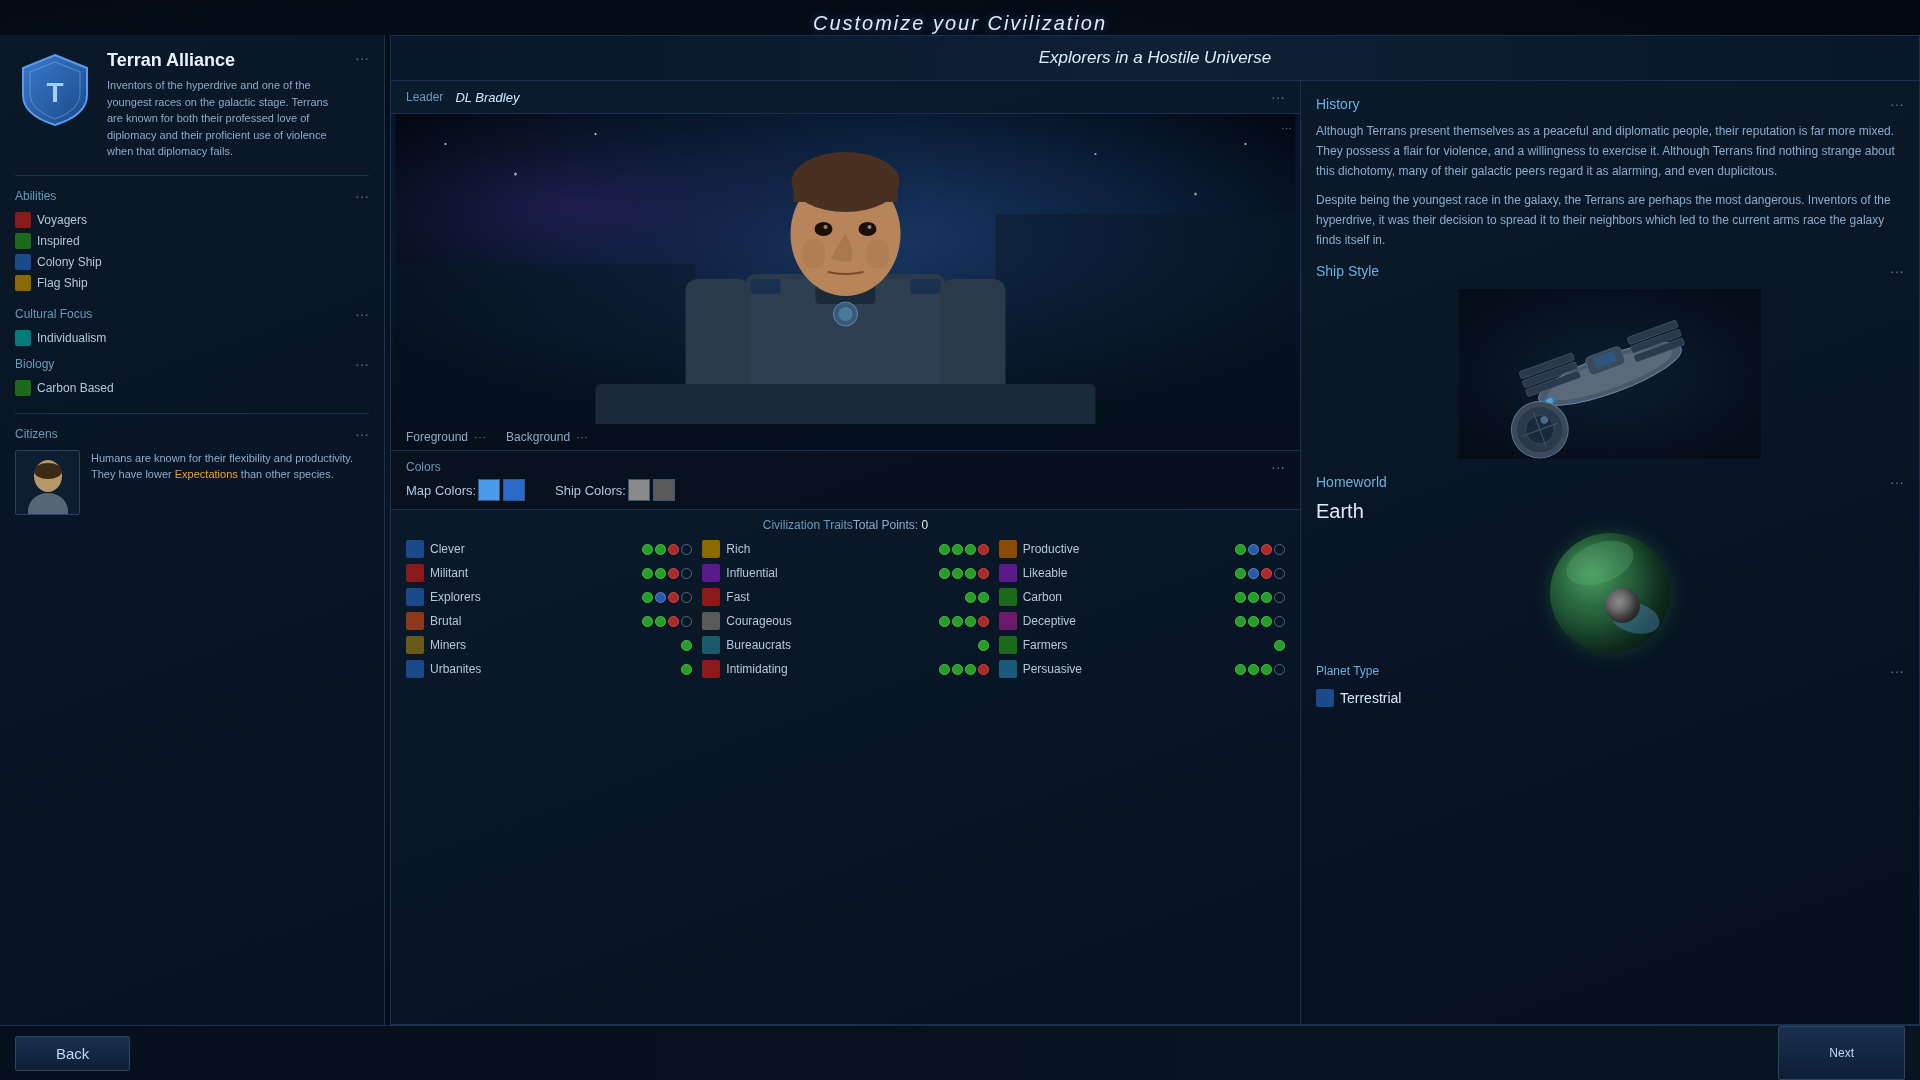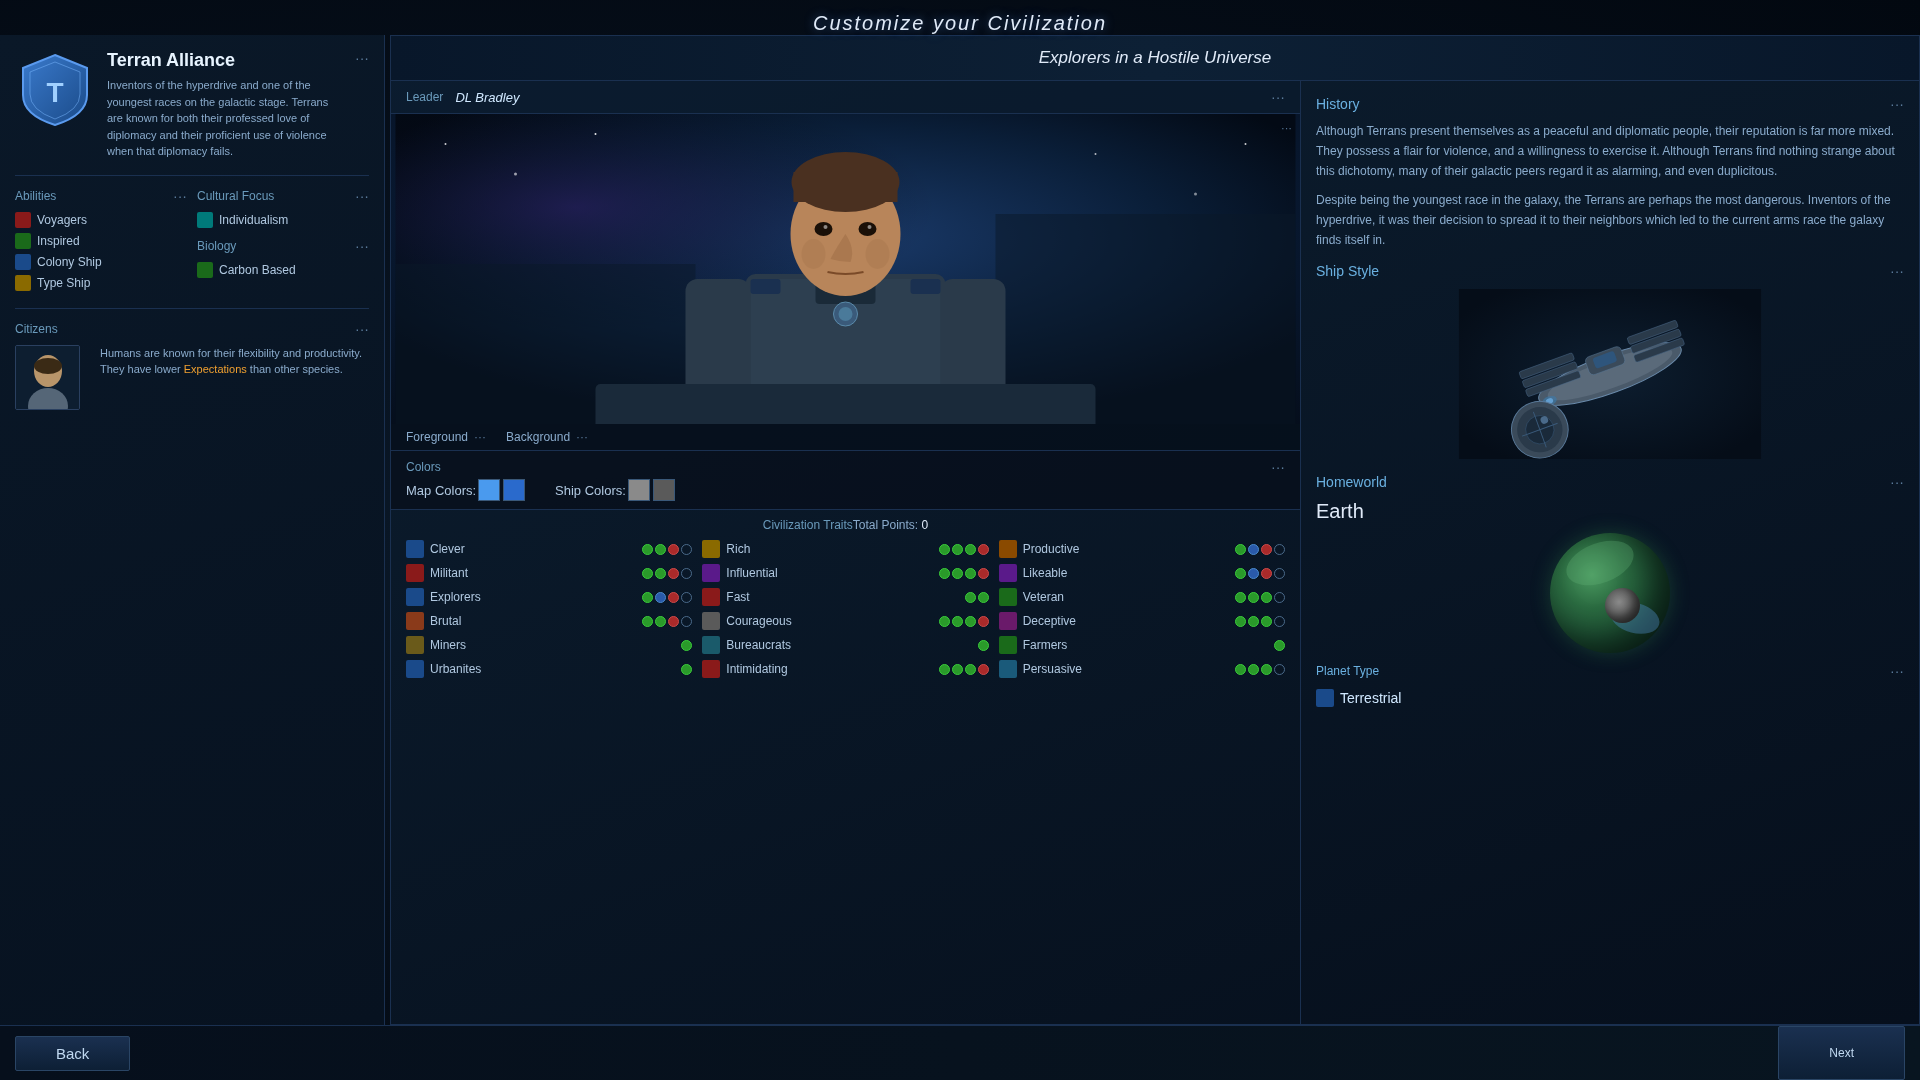--- a/index.html
+++ b/index.html
@@ -107,20 +107,21 @@
       border: none;
       border-top: 1px solid #1a3050;
       margin: 12px 0;
     }
 
     
     .two-col-section {
       display: flex;
       gap: 10px;
       margin-bottom: 12px;
+      flex-direction: column;
     }
     .sub-section {
       flex: 1;
     }
     .sub-section-header {
       display: flex;
       justify-content: space-between;
       align-items: center;
       margin-bottom: 8px;
     }
@@ -149,21 +150,21 @@
     .citizens-header {
       display: flex;
       justify-content: space-between;
       align-items: center;
       margin-bottom: 8px;
     }
     .citizens-title { font-size: 12px; color: #6a9abb; }
     .citizen-item {
       display: flex;
       align-items: flex-start;
-      gap: 20px;
+      gap: 11px;
     }
     .citizen-avatar {
       width: 65px;
       height: 65px;
       border: 1px solid #2a4060;
       background: #0d1e30;
       flex-shrink: 0;
       overflow: hidden;
       border-radius: 2px;
     }
@@ -525,21 +526,21 @@
       <div class="ability-item">
         <div class="ability-icon icon-green"></div>
         <span>Inspired</span>
       </div>
       <div class="ability-item">
         <div class="ability-icon icon-blue"></div>
         <span>Colony Ship</span>
       </div>
       <div class="ability-item">
         <div class="ability-icon icon-yellow"></div>
-        <span>Type Ship</span>
+        <span>Flag Ship</span>
       </div>
     </div>
 
     <div class="sub-section">
       <div class="sub-section-header">
         <span class="sub-section-title">Cultural Focus</span>
         <span class="more-dots">···</span>
       </div>
       <div class="ability-item">
         <div class="ability-icon icon-teal"></div>
@@ -779,21 +780,21 @@
             <div class="trait-item">
               <div class="trait-icon" style="background: rgb(138, 26, 26);"></div>
               <span class="trait-name">Fast</span>
               <div class="trait-dots">
                 <div class="dot dot-filled-green"></div>
                 <div class="dot dot-filled-green"></div>
               </div>
             </div>
             <div class="trait-item">
               <div class="trait-icon" style="background: rgb(26, 106, 26);"></div>
-              <span class="trait-name">Veteran</span>
+              <span class="trait-name">Carbon</span>
               <div class="trait-dots">
                 <div class="dot dot-filled-green"></div>
                 <div class="dot dot-filled-green"></div>
                 <div class="dot dot-filled-green"></div>
                 <div class="dot dot-empty"></div>
               </div>
             </div>
             <div class="trait-item">
               <div class="trait-icon" style="background: rgb(138, 58, 26);"></div>
               <span class="trait-name">Brutal</span>

